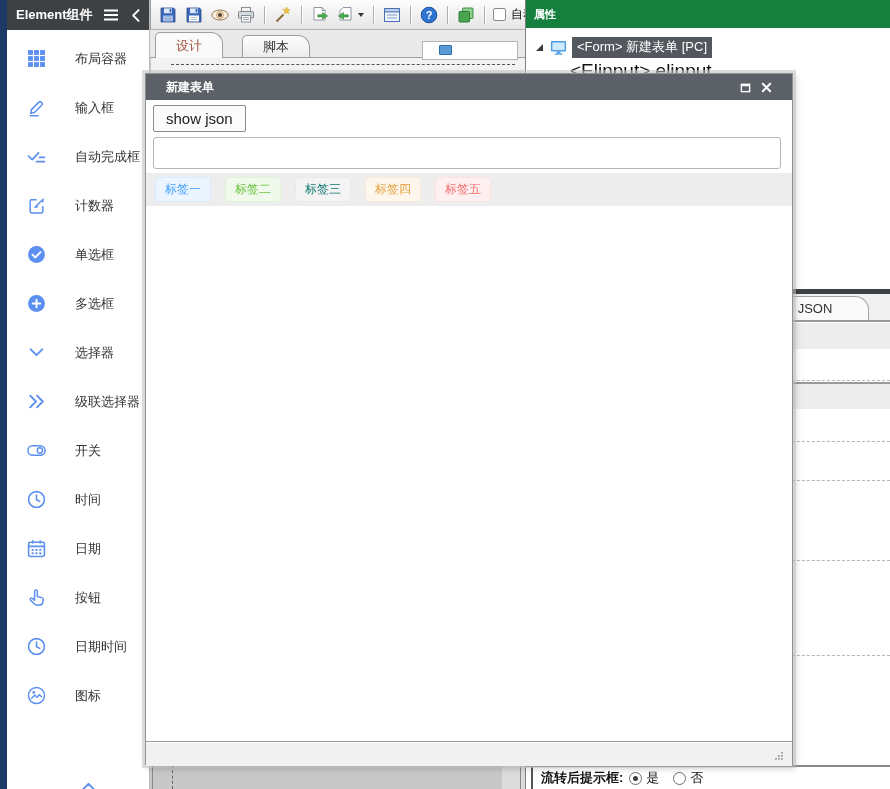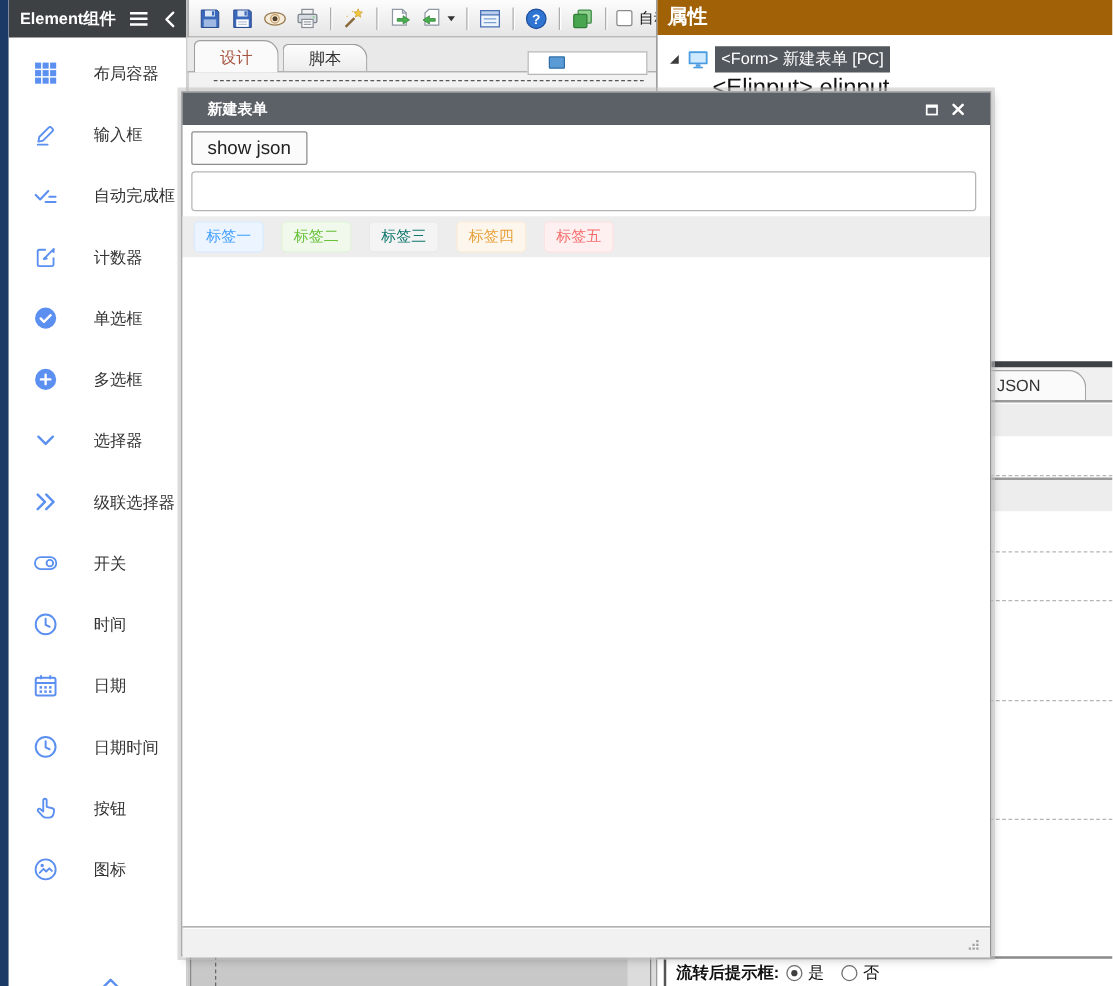--- a/index.html
+++ b/index.html
@@ -34,38 +34,38 @@
     border-top:4px solid #333; margin-left:3px; }
   .autosave { display:flex; align-items:center; gap:5px; }
   .checkbox { width:13px; height:13px; background:#fff; border:1px solid #8a8a8a; border-radius:2px; cursor:pointer; }
   .autosave-label { font-size:12px; color:#111; white-space:nowrap; }
 
   .tabbar { position:absolute; left:0; top:30px; right:0; height:28px; background:#e9e9e9;
     border-bottom:1px solid #9e9e9e; }
   .tabs { position:absolute; left:5px; bottom:0; display:flex; align-items:flex-end; }
   .tab { height:22px; padding:0 20px; border:1px solid #9e9e9e; border-bottom:none;
     border-radius:5px 12px 0 0; background:linear-gradient(#fdfdfd,#ececec); font-size:13px; color:#333;
-    display:flex; align-items:center; margin-right:3px; cursor:pointer; white-space:nowrap; }
+    display:flex; align-items:center; margin-right:19px; cursor:pointer; white-space:nowrap; }
   .tab.active { height:26px; background:#fafafa; color:#a5543f; position:relative; z-index:2; margin-bottom:-1px; }
 
   .canvas-top { position:absolute; left:1px; top:58px; right:0; height:17px; background:#f2f2f2; }
   .canvas-dash-top { position:absolute; left:20px; top:6px; right:10px; border-top:1px dashed #555; }
   .canvas-fragment { position:absolute; left:272px; top:41px; width:96px; height:19px; background:#fff;
     border:1px solid #b5b5b5; overflow:hidden; z-index:1; }
   .frag-icon { position:absolute; left:16px; top:3px; width:13px; height:10px; background:#5b9bd5;
     border:1px solid #2d6da8; border-radius:1px; }
   .canvas-bottom-dash { position:absolute; left:22px; top:765px; height:24px; border-left:1px dashed #666; }
   .canvas-bottom-line { position:absolute; left:2px; top:765px; height:24px; border-left:1px solid #8a8a8a; }
   .canvas-bottom-strip { position:absolute; left:352px; top:765px; width:23px; height:24px; background:#dcdcdc; }
   .canvas-bottom-strip i { position:absolute; left:18px; top:0; height:24px; border-left:1px solid #888; }
 
   
   .rightpanel { position:absolute; left:525px; top:0; width:365px; height:789px; background:#fff;
     border-left:1px solid #7f7f7f; }
-  .rp-header { height:28px; background:#a16207; color:#fff; font-size:16px; font-weight:bold;
+  .rp-header { height:28px; background:#15803d; color:#fff; font-size:11px; font-weight:bold;
     line-height:28px; padding-left:8px; }
   .tree { padding-top:9px; }
   .tree-row1 { height:21px; display:flex; align-items:center; cursor:pointer; }
   .tree-expander { margin-left:9px; display:flex; cursor:pointer; }
   .tree-monitor { margin-left:6px; display:flex; }
   .tree-sel-label { margin-left:5px; background:#53585e; color:#fff; font-size:13px; padding:1px 5px 2px 5px; white-space:nowrap; }
   .tree-row2 { margin-left:44px; margin-top:2px; font-size:19px; color:#111; cursor:pointer; white-space:nowrap; }
   .rp-darkbar { position:absolute; left:0; top:289px; right:0; height:5px; background:#3e4144; }
   .rp-tabrow { position:absolute; left:0; top:294px; right:0; height:26px; background:#f0f0f0; }
   .rp-tab { position:absolute; left:235px; bottom:0; width:108px; height:24px; background:#fafafa;
@@ -242,34 +242,34 @@
                 <rect x="4.4" y="12.6" width="1.9" height="1.9"></rect>
                 <rect x="8" y="12.6" width="1.9" height="1.9"></rect>
                 <rect x="11.6" y="12.6" width="1.9" height="1.9"></rect>
               </g>
             </svg>
           </span>
           <span class="s-label">日期</span>
         </div>
         <div class="side-item">
           <span class="s-icon">
+            <svg viewBox="0 0 18 18" width="19" height="19" fill="none" stroke="#5b8ff0" stroke-width="1.4" stroke-linejoin="round">
+              <path d="M7.2 9.8 V3.2 a1.3 1.3 0 0 1 2.6 0 V8 l4.2 1.1 a1.9 1.9 0 0 1 1.4 2.1 l-0.5 2.5 A3.3 3.3 0 0 1 11.7 16.2 H9.5 a3.9 3.9 0 0 1 -2.8-1.2 L3.4 11.5 a1.2 1.2 0 0 1 1.7-1.7 l2.1 1.7 Z"></path>
+            </svg>
+          </span>
+          <span class="s-label">按钮</span>
+        </div>
+        <div class="side-item">
+          <span class="s-icon">
             <svg viewBox="0 0 18 18" width="19" height="19" fill="none" stroke="#5b8ff0" stroke-width="1.5" stroke-linecap="round">
               <circle cx="9" cy="9" r="7.5"></circle>
               <path d="M9 4.8 V9.3 L12 10.8"></path>
             </svg>
           </span>
           <span class="s-label">日期时间</span>
-        </div>
-        <div class="side-item">
-          <span class="s-icon">
-            <svg viewBox="0 0 18 18" width="19" height="19" fill="none" stroke="#5b8ff0" stroke-width="1.4" stroke-linejoin="round">
-              <path d="M7.2 9.8 V3.2 a1.3 1.3 0 0 1 2.6 0 V8 l4.2 1.1 a1.9 1.9 0 0 1 1.4 2.1 l-0.5 2.5 A3.3 3.3 0 0 1 11.7 16.2 H9.5 a3.9 3.9 0 0 1 -2.8-1.2 L3.4 11.5 a1.2 1.2 0 0 1 1.7-1.7 l2.1 1.7 Z"></path>
-            </svg>
-          </span>
-          <span class="s-label">按钮</span>
         </div>
         <div class="side-item">
           <span class="s-icon">
             <svg viewBox="0 0 18 18" width="19" height="19" fill="none" stroke="#5b8ff0" stroke-width="1.4" stroke-linecap="round" stroke-linejoin="round">
               <circle cx="9" cy="9" r="7.6"></circle>
               <path d="M4.4 11.6 L7.4 8.6 l2 2 2.4-2.4 2 2"></path>
               <circle cx="6.4" cy="6.1" r="0.6" fill="#5b8ff0"></circle>
             </svg>
           </span>
           <span class="s-label">图标</span>

